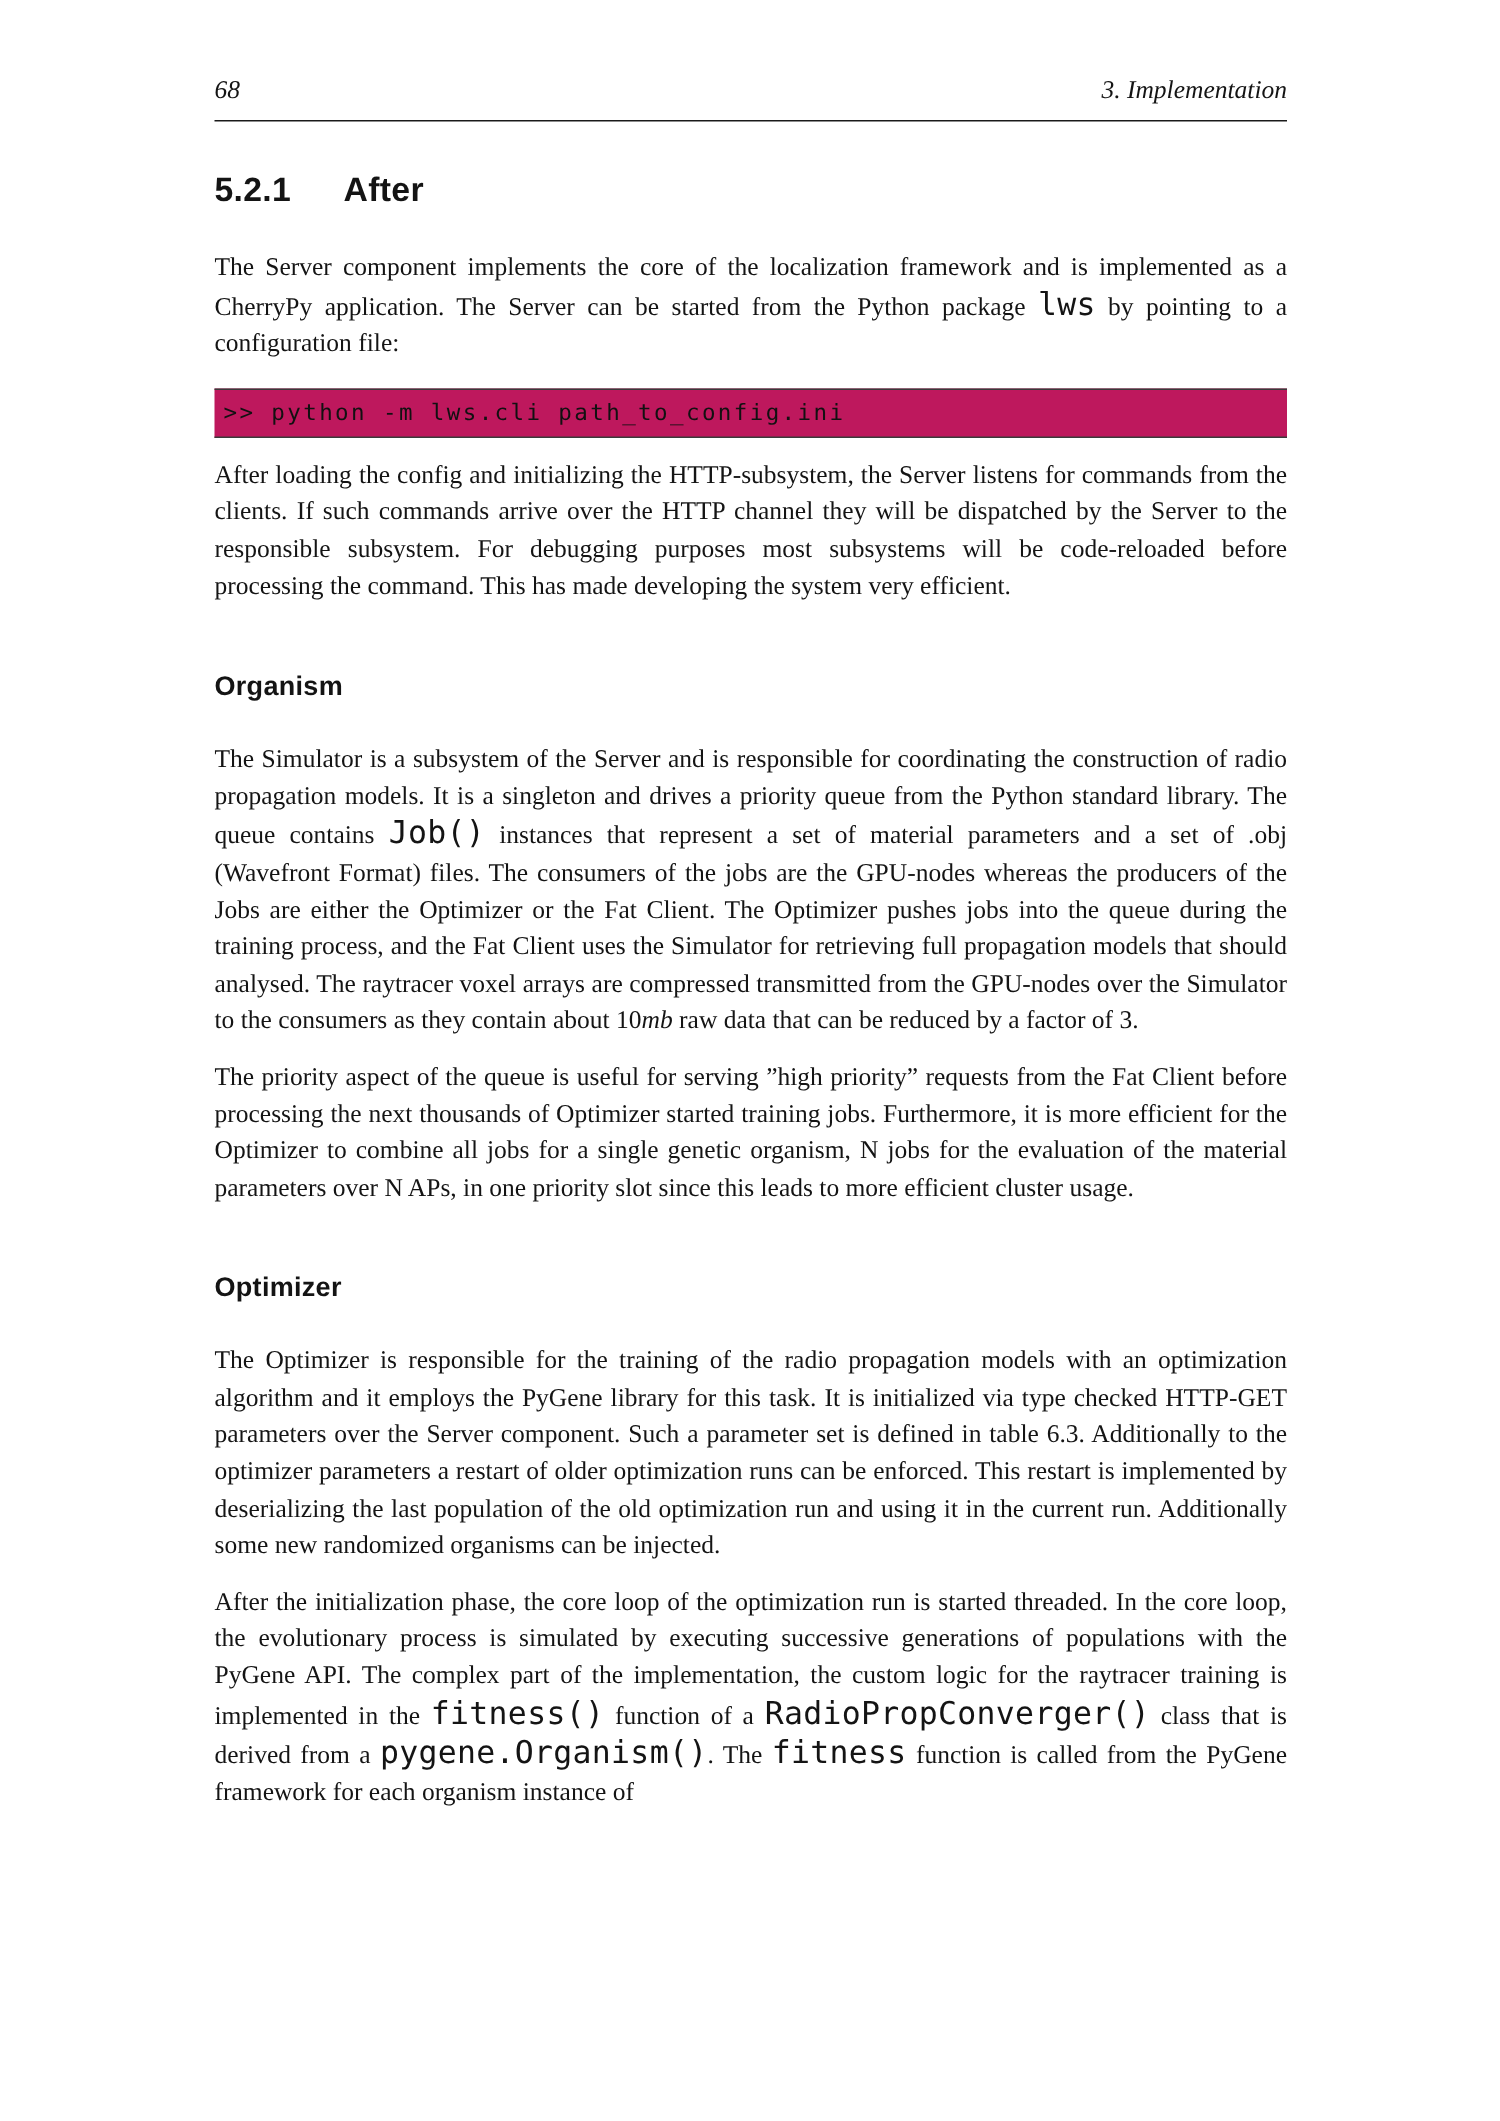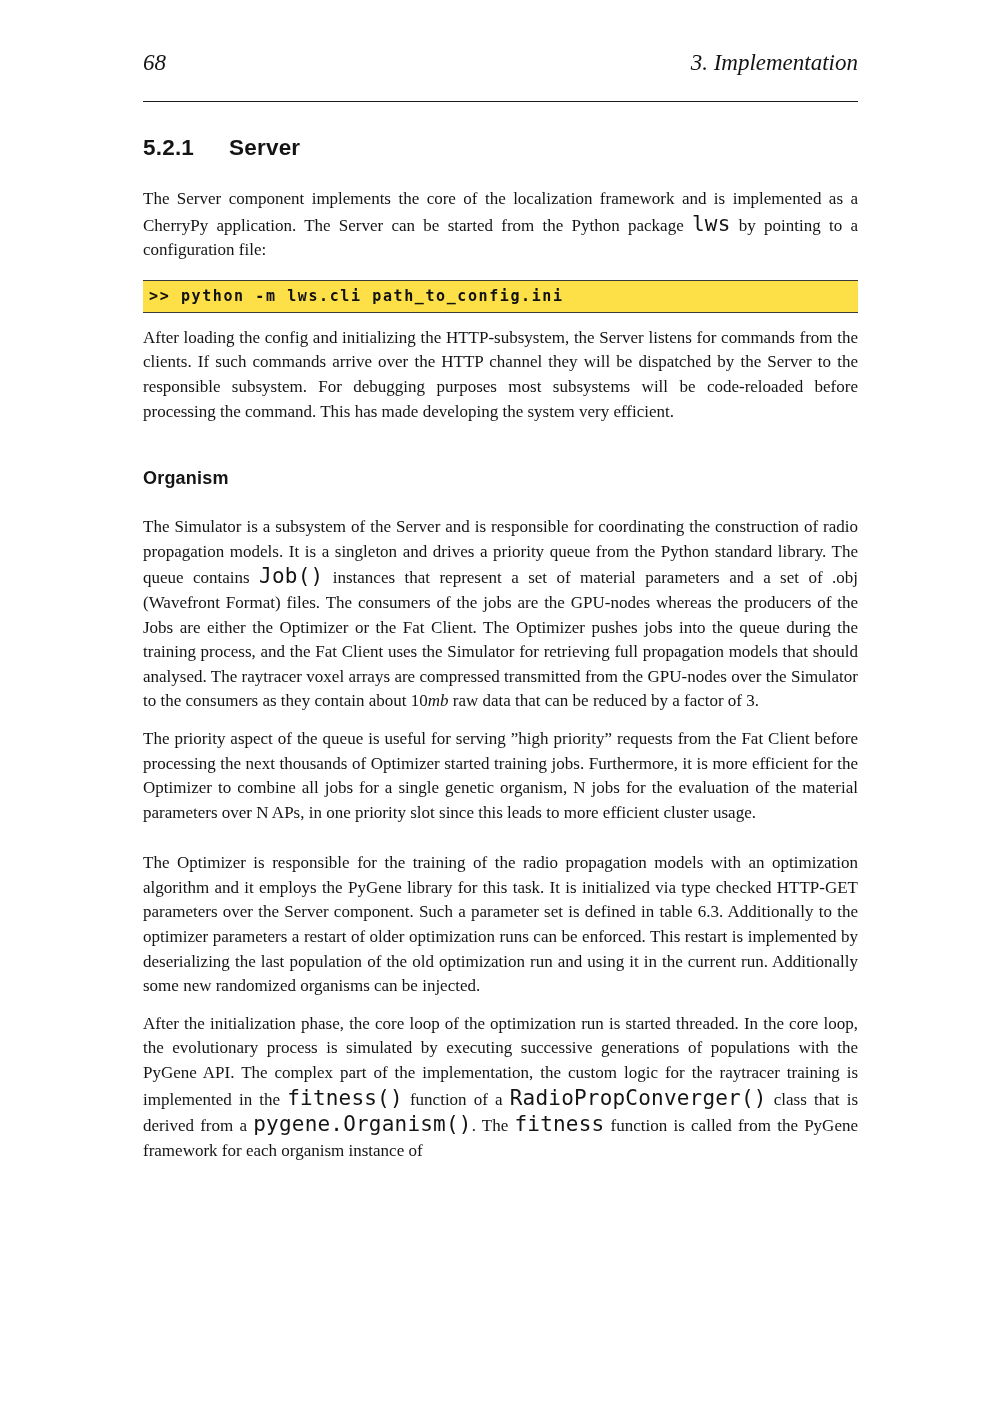--- a/index.html
+++ b/index.html
@@ -20,23 +20,23 @@
     top: 0;
     left: 143px;
     width: 715px;
   }
   
   .running-header {
     margin-top: 50px;
     display: flex;
     justify-content: space-between;
     align-items: baseline;
-    font-size: 23px;
+    font-size: 17px;
     font-style: italic;
-    padding-bottom: 25px;
+    padding-bottom: 10px;
     border-bottom: 1.6px solid #1a1a1a;
   }
   
   h1.section-heading {
     font-family: "Liberation Sans", sans-serif;
     font-weight: bold;
     font-size: 22.5px;
     margin: 33px 0 0 0;
     letter-spacing: 0.2px;
   }
@@ -61,62 +61,62 @@
   
   code.inline-code {
     font-family: "DejaVu Sans Mono", "Liberation Mono", monospace;
     font-size: 21px;
     letter-spacing: 0.2px;
   }
   em.math-var { font-style: italic; }
   
   .code-listing {
     margin-top: 17px;
-    background: #fde047;
+    background: #be185d;
     border-top: 1.6px solid #3a3a3a;
     border-bottom: 1.6px solid #3a3a3a;
     padding: 6px 8px 7px 6px;
     font-family: "DejaVu Sans Mono", "Liberation Mono", monospace;
     font-size: 15px;
     letter-spacing: 1.6px;
     white-space: pre;
     color: #111;
-    font-weight: bold;
   }
 </style>
 </head>
 <body>
 
 <div class="page">
 
   <div class="running-header">
     <span>68</span>
     <span>3. Implementation</span>
   </div>
 
   <h1 class="section-heading">
-    <span class="sec-num">5.2.1</span><span>Server</span>
+    <span class="sec-num">5.2.1</span><span>After</span>
   </h1>
 
   <p class="body-par first-after-heading">
     <span>The Server component implements the core of the localization framework and is implemented as a CherryPy application. The Server can be started from the Python package </span><code class="inline-code">lws</code><span> by pointing to a configuration file:</span>
   </p>
 
   <div class="code-listing">&gt;&gt; python -m lws.cli path_to_config.ini</div>
 
   <p class="body-par">After loading the config and initializing the HTTP-subsystem, the Server listens for commands from the clients. If such commands arrive over the HTTP channel they will be dispatched by the Server to the responsible subsystem. For debugging purposes most subsystems will be code-reloaded before processing the command. This has made developing the system very efficient.</p>
 
   <h2 class="sub-heading">Organism</h2>
 
   <p class="body-par first-after-heading">
     <span>The Simulator is a subsystem of the Server and is responsible for coordinating the construction of radio propagation models.  It is a singleton and drives a priority queue from the Python standard library.  The queue contains </span><code class="inline-code">Job()</code><span> instances that represent a set of material parameters and a set of .obj (Wavefront Format) files. The consumers of the jobs are the GPU-nodes whereas the producers of the Jobs are either the Optimizer or the Fat Client. The Optimizer pushes jobs into the queue during the training process, and the Fat Client uses the Simulator for retrieving full propagation models that should analysed. The raytracer voxel arrays are compressed transmitted from the GPU-nodes over the Simulator to the consumers as they contain about 10</span><em class="math-var">mb</em><span> raw data that can be reduced by a factor of 3.</span>
   </p>
 
   <p class="body-par">The priority aspect of the queue is useful for serving ”high priority” requests from the Fat Client before processing the next thousands of Optimizer started training jobs.  Furthermore, it is more efficient for the Optimizer to combine all jobs for a single genetic organism, N jobs for the evaluation of the material parameters over N APs, in one priority slot since this leads to more efficient cluster usage.</p>
 
+  <h2 class="sub-heading">Optimizer</h2>
 
   <p class="body-par first-after-heading">The Optimizer is responsible for the training of the radio propagation models with an optimization algorithm and it employs the PyGene library for this task.  It is initialized via type checked HTTP-GET parameters over the Server component. Such a parameter set is defined in table 6.3.  Additionally to the optimizer parameters a restart of older optimization runs can be enforced.  This restart is implemented by deserializing the last population of the old optimization run and using it in the current run. Additionally some new randomized organisms can be injected.</p>
 
   <p class="body-par">
     <span>After the initialization phase, the core loop of the optimization run is started threaded. In the core loop, the evolutionary process is simulated by executing successive generations of populations with the PyGene API. The complex part of the implementation, the custom logic for the raytracer training is implemented in the </span><code class="inline-code">fitness()</code><span> function of a </span><code class="inline-code">RadioPropConverger()</code><span> class that is derived from a </span><code class="inline-code">pygene.Organism()</code><span>. The </span><code class="inline-code">fitness</code><span> function is called from the PyGene framework for each organism instance of</span>
   </p>
 
 </div>
 
 </body></html>

